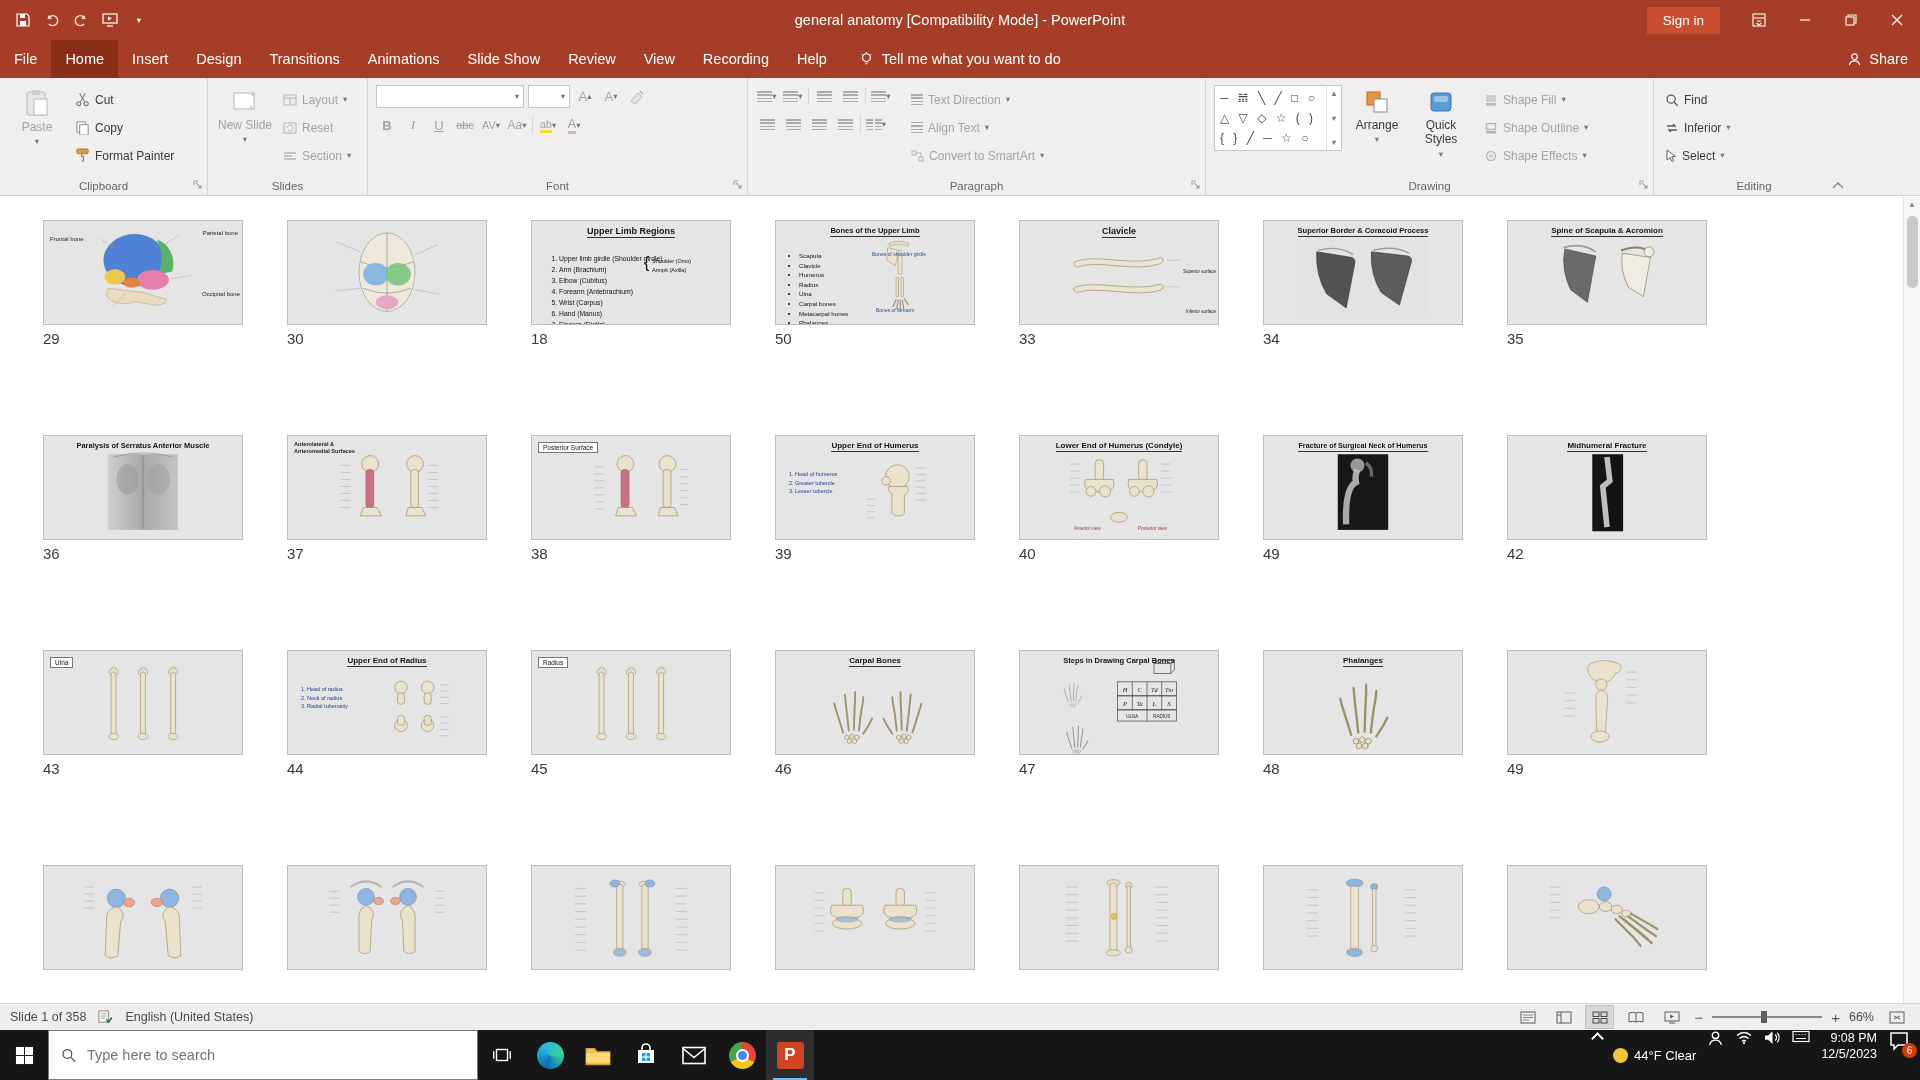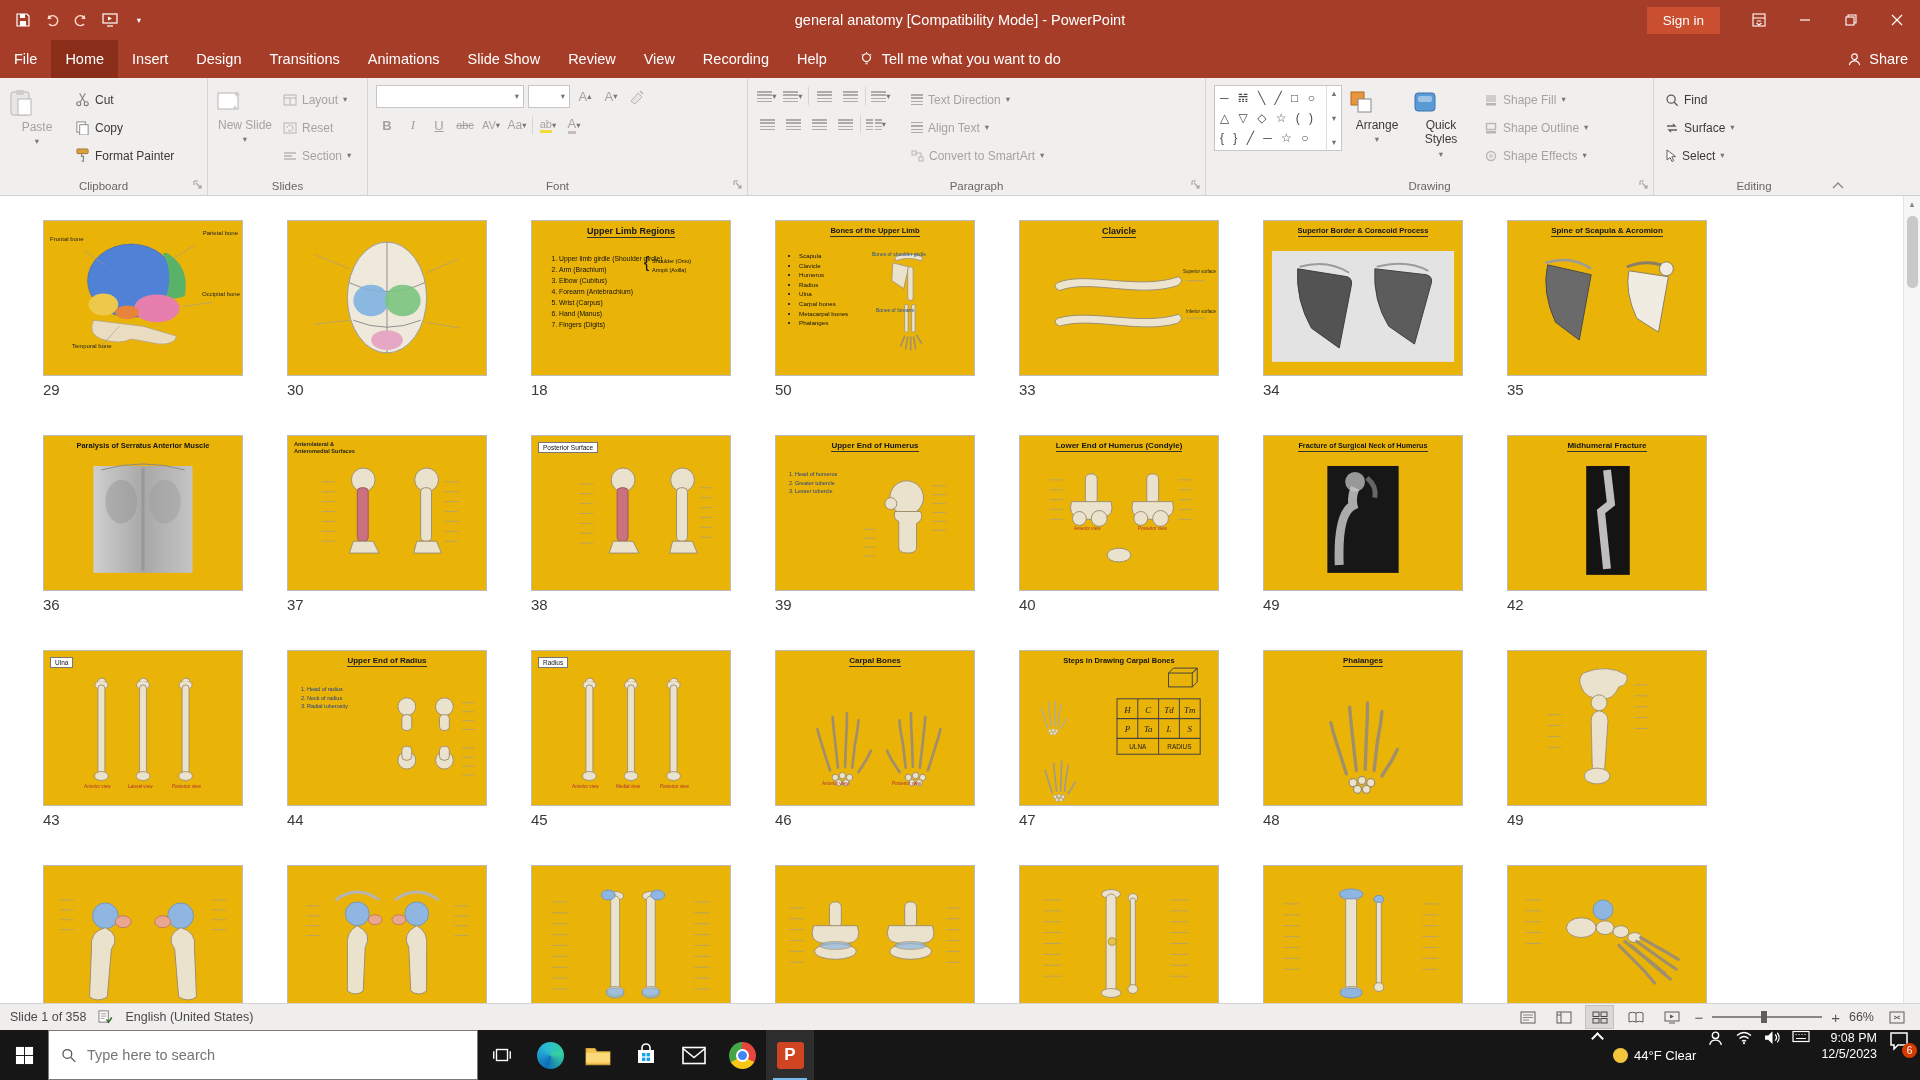--- a/index.html
+++ b/index.html
@@ -22,21 +22,21 @@
 .rtab.active{background:var(--tab-active,#8a2e1a)}
 .tellme{display:flex;align-items:center;gap:8px;margin-left:18px;font-size:14.5px}
 .share{margin-left:auto;display:flex;align-items:center;gap:7px;padding-right:12px;font-size:14.5px}
 
 
 .ribbon{position:absolute;top:78px;left:0;width:100%;height:118px;background:var(--ribbon-bg,#f1efee);border-bottom:1px solid #d2d0ce;display:flex}
 .rgroup{position:relative;height:100%;border-right:1px solid #d8d6d4;padding:7px 6px 18px 8px}
 .grp-label{position:absolute;bottom:3px;left:0;right:0;text-align:center;font-size:11.5px;color:#696764}
 .dl{position:absolute;right:3px;bottom:4px;opacity:.75}
 .grp-content{display:flex;gap:6px;height:100%}
-.big-btn{display:flex;flex-direction:column;width:58px;font-size:12px;gap:3px;padding-top:4px;text-align:center;line-height:1.2}
+.big-btn{display:flex;flex-direction:column;align-items:center;width:58px;font-size:12px;gap:3px;padding-top:4px;text-align:center;line-height:1.2}
 .sm-col{display:flex;flex-direction:column;gap:5px;padding-top:3px}
 .sm-btn{display:flex;align-items:center;gap:5px;height:23px;font-size:12px;padding:0 3px;white-space:nowrap}
 .car{font-size:8.5px;line-height:1;color:#7a7876}
 .dis{color:var(--disabled,#a5a3a1)!important}
 .rowline{display:flex;align-items:center;gap:4px}
 .col{display:flex;flex-direction:column;gap:6px}
 .combo{height:23px;border:1px solid #c8c6c4;background:#fff;display:flex;align-items:center;justify-content:flex-end;padding:0 4px}
 .combo.font{width:148px}.combo.size{width:42px}
 .fbtn{min-width:22px;height:22px;display:flex;align-items:center;justify-content:center;font-size:13px;color:var(--disabled,#a5a3a1)}
 .fbtn .by{border-bottom:3px solid #f3d93c;padding-bottom:0}
@@ -44,21 +44,21 @@
 .stripes{width:15px;height:11px;background:repeating-linear-gradient(to bottom,#aeacaa 0 1.5px,transparent 1.5px 3.4px)}
 .shapes{width:128px;height:66px;background:#fff;border:1px solid #c8c6c4;display:flex}
 .shape-rows{flex:1;display:flex;flex-direction:column;justify-content:space-around;padding:2px 5px;font-size:12px;color:#4a4a4a;letter-spacing:3px;white-space:nowrap;overflow:hidden}
 .shape-scroll{width:15px;border-left:1px solid #e1dfdd;display:flex;flex-direction:column;align-items:center;justify-content:space-between;padding:3px 0;font-size:7.5px;color:#777}
 .collapse{position:absolute;right:8px;bottom:3px}
 
 
 .workspace{position:absolute;top:196px;left:0;width:1920px;height:807px;background:#fff;overflow:hidden}
 .slide-grid{position:absolute;left:0;top:0;right:17px;bottom:0;padding:24px 0 0 43px;display:grid;grid-template-columns:repeat(7,244px);grid-auto-rows:215px}
 .sl-cell{width:200px}
-.thumb{position:relative;width:200px;height:156px;background:#eab308;border:1px solid #bcbcbc;overflow:hidden}
+.thumb{position:relative;width:200px;height:105px;background:#e5e5e5;border:1px solid #bcbcbc;overflow:hidden}
 .art{position:absolute;inset:0;width:100%;height:100%}
 .sl-num{margin-top:5px;font-size:15px;color:#3a3a3a}
 .sl-title{position:absolute;top:5px;left:0;right:0;text-align:center;font-weight:bold;color:#151515;font-size:8.5px;z-index:2}
 .sl-title .u{border-bottom:1px solid #333;padding-bottom:1px;display:inline-block}
 .sl-title .nu{display:inline-block}
 .t9{font-size:9px}.t8{font-size:8px}.t75{font-size:7.5px}.t72{font-size:7.2px}
 .t2l{left:40px;right:40px;line-height:1.3}
 .sl-box-title{position:absolute;top:6px;left:6px;border:1px solid #777;font-size:6.5px;padding:1px 4px;color:#111;background:#fff;z-index:2}
 .sl-ol{position:absolute;left:16px;top:32px;font-size:6.8px;color:#111;line-height:1.62;padding-left:11px;z-index:2}
 .sl-ul{position:absolute;left:14px;top:30px;font-size:6.2px;color:#111;line-height:1.55;padding-left:9px;z-index:2}
@@ -484,21 +484,21 @@
           <svg width="14" height="14" viewBox="0 0 16 16">
             <circle cx="7" cy="7" r="4.6" fill="none" stroke="#5f5d5b" stroke-width="1.5"></circle>
             <path d="M10.6 10.6 L14.5 14.5" stroke="#5f5d5b" stroke-width="1.5"></path>
           </svg>
           <span>Find</span>
         </div>
       <div class="sm-btn">
           <svg width="14" height="12" viewBox="0 0 14 12">
             <path d="M2 4 h8 l-2 -2 M12 8 h-8 l2 2" fill="none" stroke="#5f5d5b" stroke-width="1.3"></path>
           </svg>
-          <span>Surface</span>
+          <span>Inferior</span>
           <span class="car">▾</span>
         </div>
       <div class="sm-btn">
           <svg width="12" height="13" viewBox="0 0 12 13">
             <path d="M2 1 L2 11 L5 8.5 L7 12.5 L8.7 11.6 L6.8 7.8 L10.5 7.5 Z" fill="#fff" stroke="#5f5d5b"></path>
           </svg>
           <span>Select</span>
           <span class="car">▾</span>
         </div>
     </div>

